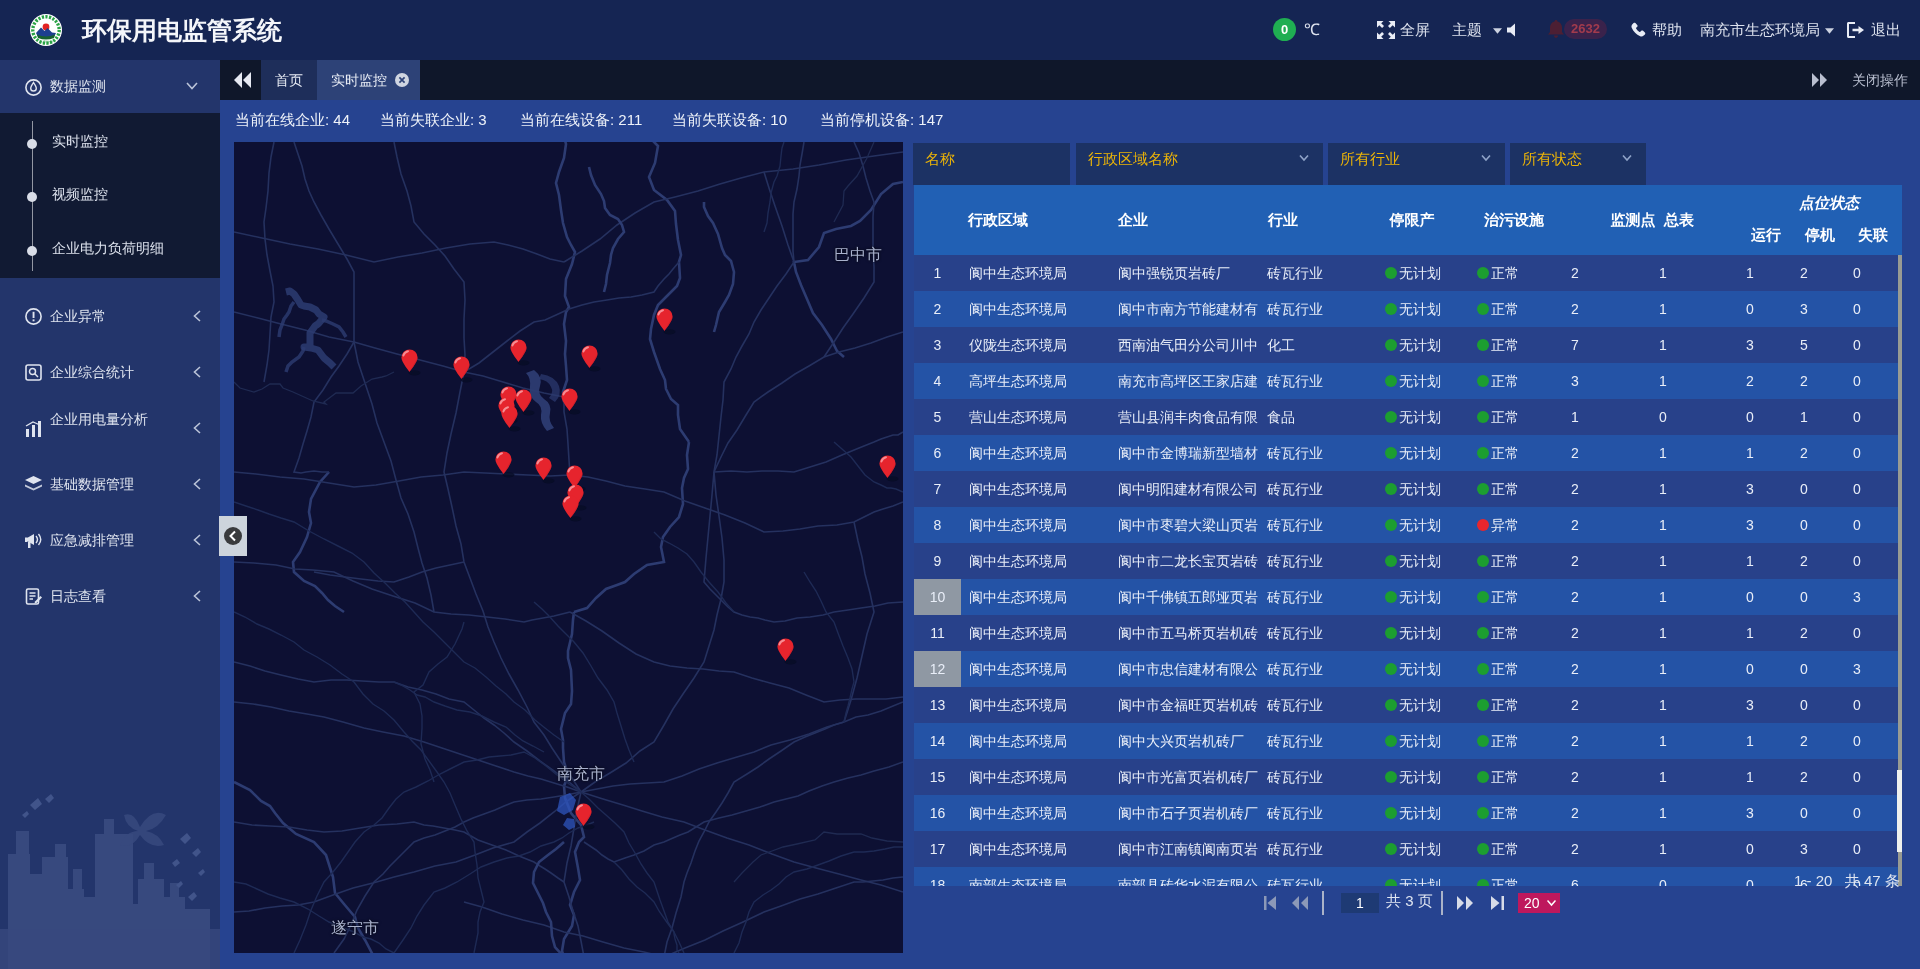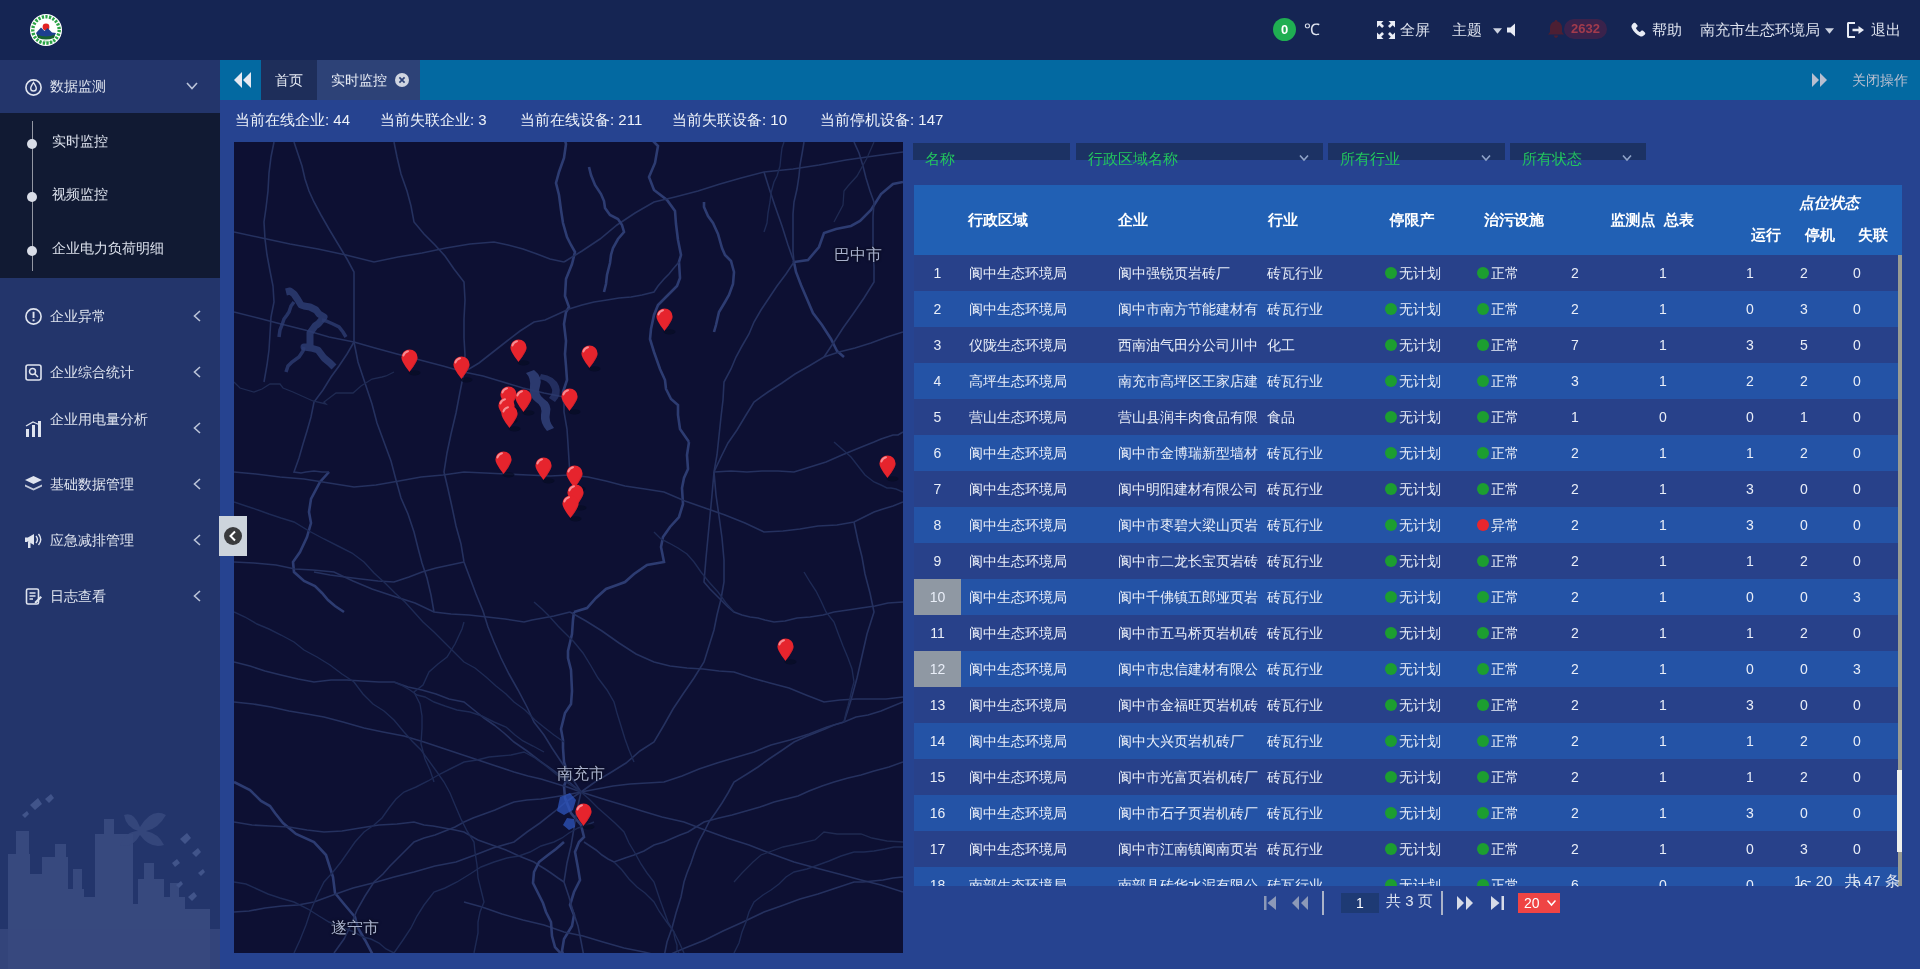--- a/index.html
+++ b/index.html
@@ -9,37 +9,37 @@
 #title{position:absolute;left:82px;top:0;line-height:60px;font-size:25px;font-weight:bold;color:#f4f6fa}
 .htx{position:absolute;top:0;line-height:60px;font-size:15px;color:#dde2ee;white-space:nowrap}
 
 #side{position:absolute;left:0;top:60px;width:220px;height:909px;background:#23356b;overflow:hidden}
 #sub{position:absolute;left:0;top:53px;width:220px;height:165px;background:#111a33}
 .mi{position:absolute;left:50px;font-size:14px;color:#dfe4ef;white-space:nowrap}
 .si{position:absolute;left:52px;font-size:14px;color:#dce1ec;white-space:nowrap}
 .car{position:absolute;left:188px;color:#bac3d8;font-size:12px}
 .icn{position:absolute;left:25px}
 
-#tabbar{position:absolute;left:220px;top:60px;width:1700px;height:40px;background:#0369a1}
+#tabbar{position:absolute;left:220px;top:60px;width:1700px;height:40px;background:#0f172a}
 .tab{position:absolute;top:0;height:40px;line-height:40px;font-size:14px;color:#e7ebf4;text-align:center}
 
 .stat{position:absolute;top:100px;height:40px;line-height:40px;font-size:15px;color:#eef2f9;white-space:nowrap}
 
 #map{position:absolute;left:234px;top:142px;width:669px;height:811px;background:#0d1033;overflow:hidden}
 #map svg.net{position:absolute;left:0;top:0}
 .rv{fill:none;stroke:#2d3c72;stroke-width:2.6}
 .lk{fill:none;stroke:#2d3c72;stroke-width:7;stroke-linejoin:round;opacity:0.85}
 .lk2{fill:none;stroke:#2d3c72;stroke-width:3.5;opacity:0.8}
 .rd{fill:none;stroke:#25315f;stroke-width:1.6}
 .bd{fill:none;stroke:#1f2a52;stroke-width:1.3}
 .ft{fill:none;stroke:#1e2a55;stroke-width:1.4}
 .pin{position:absolute}
 .city{position:absolute;font-size:16px;color:#a9b2cd;text-shadow:0 0 3px #000;white-space:nowrap}
 
-.fbox{position:absolute;top:143px;height:17px;background:#1c3264;color:#22c55e;font-size:15px;line-height:31px;white-space:nowrap}
+.fbox{position:absolute;top:143px;height:42px;background:#1c3264;color:#eab308;font-size:15px;line-height:31px;white-space:nowrap}
 .fbox span{margin-left:12px}
 .chev{position:absolute;top:10px;width:10px;height:10px}
 
 #thead{position:absolute;left:914px;top:185px;width:988px;height:70px;background:#2160b4}
 .th{position:absolute;font-size:15px;font-weight:bold;color:#fff;transform:translateX(-50%);white-space:nowrap}
 #tbody{position:absolute;left:914px;top:255px;width:988px;height:631px;overflow:hidden}
 .tr{position:absolute;left:0;width:988px;height:36px;line-height:36px;font-size:14px;color:#e9eef8}
 .odd{background:#28418a}
 .even{background:#2453a6}
 .tr span{position:absolute;white-space:nowrap}
@@ -56,20 +56,21 @@
 <div id="header">
   <svg class="abs" style="left:30px;top:14px" width="32" height="32" viewBox="0 0 32 32">
     <circle cx="16" cy="16" r="16" fill="#fff"></circle>
     <circle cx="16" cy="16" r="13.2" fill="none" stroke="#2aa346" stroke-width="3.4" stroke-dasharray="2.2 1.4"></circle>
     <circle cx="16" cy="16" r="11" fill="#fff"></circle>
     <circle cx="16" cy="13" r="3.4" fill="#e32222"></circle>
     <path d="M6 19 L11 13.5 L14.5 17 L17.5 14 L22 18.5 L26 19 L24 23 L8 23 Z" fill="#1c3f8f"></path>
     <path d="M7 20.5 Q16 24.5 25 20.5 L24 24 Q16 27 8 24 Z" fill="#17612f"></path>
     <text x="16" y="29" font-size="3.4" fill="#2aa346" text-anchor="middle">环境保护</text>
   </svg>
+  <div id="title">环保用电监管系统</div>
   <div class="abs" style="left:1273px;top:18px;width:23px;height:23px;border-radius:50%;background:#1fae52;color:#fff;font-size:13px;font-weight:bold;text-align:center;line-height:23px">0</div>
   <div class="htx" style="left:1304px;font-size:16px">℃</div>
   <svg class="abs" style="left:1377px;top:21px" width="18" height="18" viewBox="0 0 18 18" fill="#e8ecf5">
     <path d="M0 0 L6.5 0 L4.2 2.3 L7 5.1 L5.1 7 L2.3 4.2 L0 6.5 Z"></path>
     <path d="M18 0 L11.5 0 L13.8 2.3 L11 5.1 L12.9 7 L15.7 4.2 L18 6.5 Z"></path>
     <path d="M0 18 L6.5 18 L4.2 15.7 L7 12.9 L5.1 11 L2.3 13.8 L0 11.5 Z"></path>
     <path d="M18 18 L11.5 18 L13.8 15.7 L11 12.9 L12.9 11 L15.7 13.8 L18 11.5 Z"></path>
   </svg>
   <div class="htx" style="left:1400px">全屏</div>
   <div class="htx" style="left:1452px">主题</div>
@@ -738,17 +739,17 @@
 <div class="pg" style="left:1386px;top:892px">共 3 页</div>
 <div class="abs" style="left:1441px;top:891px;width:2px;height:24px;background:#aab3c8"></div>
 <svg class="abs" style="left:1457px;top:896px" width="16" height="14" viewBox="0 0 16 14" fill="#d7dce8">
     <path d="M0 0 L0 14 L7 7 Z"></path>
     <path d="M9 0 L9 14 L16 7 Z"></path>
   </svg>
 <svg class="abs" style="left:1491px;top:896px" width="14" height="14" viewBox="0 0 14 14" fill="#d7dce8">
     <path d="M0 0 L0 14 L8.5 7 Z"></path>
     <rect x="10.5" y="0" width="2.5" height="14"></rect>
   </svg>
-<div class="abs" style="left:1518px;top:893px;width:42px;height:20px;background:#ef4444;color:#fff;font-size:14px;line-height:20px"><span style="margin-left:6px">20</span>
+<div class="abs" style="left:1518px;top:893px;width:42px;height:20px;background:#be185d;color:#fff;font-size:14px;line-height:20px"><span style="margin-left:6px">20</span>
   <svg style="position:absolute;right:4px;top:6px" width="9" height="8" viewBox="0 0 9 8">
       <path d="M0.5 1.5 L4.5 6 L8.5 1.5" fill="none" stroke="#fff" stroke-width="1.5"></path>
     </svg></div>
 <div class="pg" style="left:1794px;top:872px">1 - 20&nbsp;&nbsp;&nbsp;共 47 条</div>
 
 </body></html>

